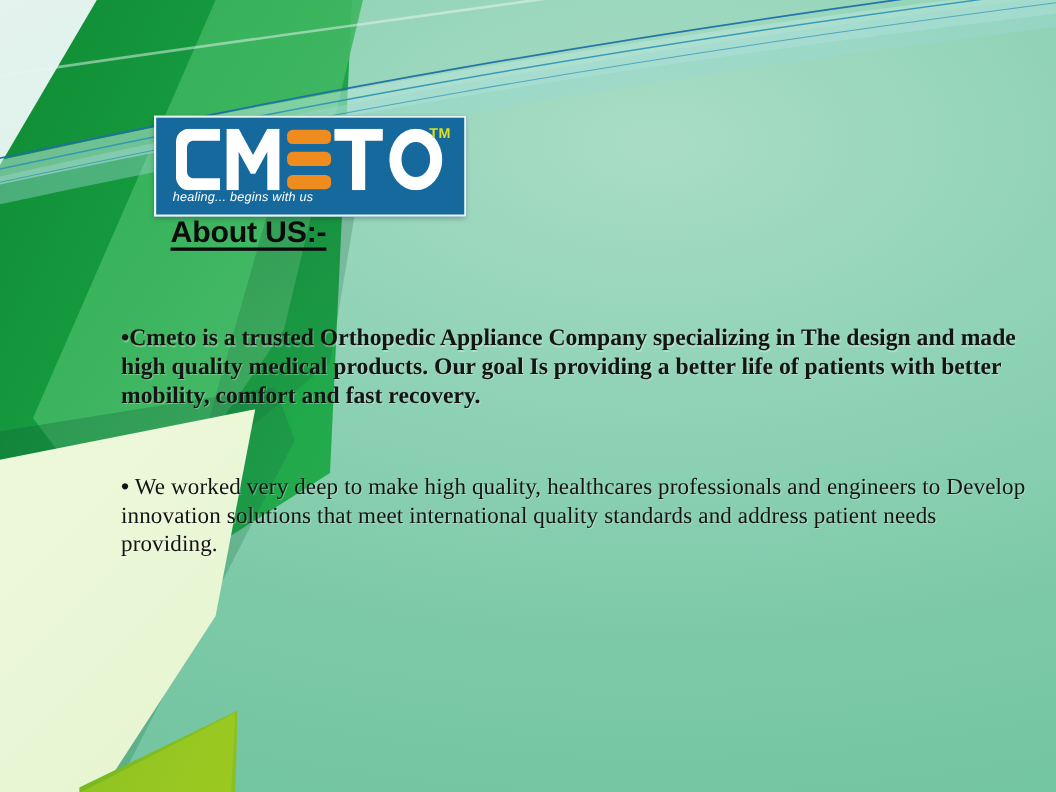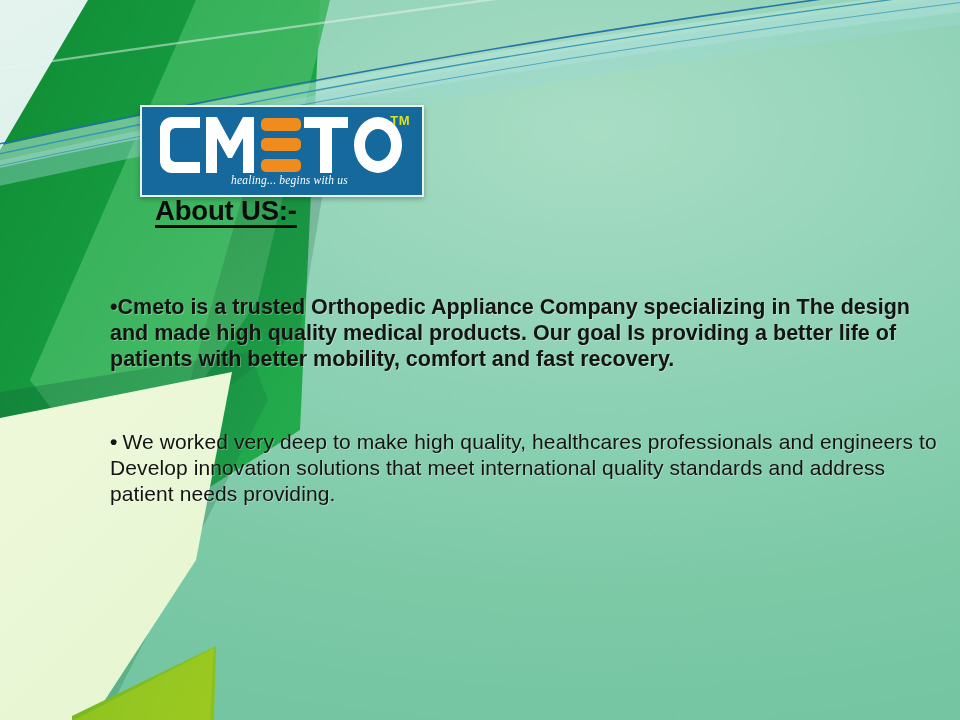--- a/index.html
+++ b/index.html
@@ -105,25 +105,24 @@
     color: #d9e021;
     font-size: 13px;
     font-weight: bold;
     font-family: "Liberation Sans", sans-serif;
     letter-spacing: .5px;
   }
   .logo-tagline {
     position: absolute;
     left: 15px; right: 0;
     bottom: 9px;
-    text-align: center;
     color: #ffffff;
     font-size: 11.5px;
     font-style: italic;
-    font-family: Liberation Serif, serif;
+    font-family: Liberation Sans, sans-serif;
     letter-spacing: .2px;
   }
 
   
   .heading {
     position: absolute;
     left: 155px;
     top: 196px;
     color: #0b0b0b;
     font-size: 27px;
@@ -142,21 +141,21 @@
     position: absolute;
     left: 110px;
     top: 294px;
     width: 828px;
   }
   .para {
     color: #141414;
     font-size: 21.5px;
     font-weight: bold;
     line-height: 26px;
-    font-family: Liberation Sans, sans-serif;
+    font-family: Liberation Serif, serif;
     text-shadow: 1px 1px 0 rgba(255,255,255,.28);
     margin: 0;
   }
   .para + .para { margin-top: 57px; }
   .para-2 {
     font-weight: normal;
     font-size: 21px;
     line-height: 26px;
     letter-spacing: .1px;
   }

